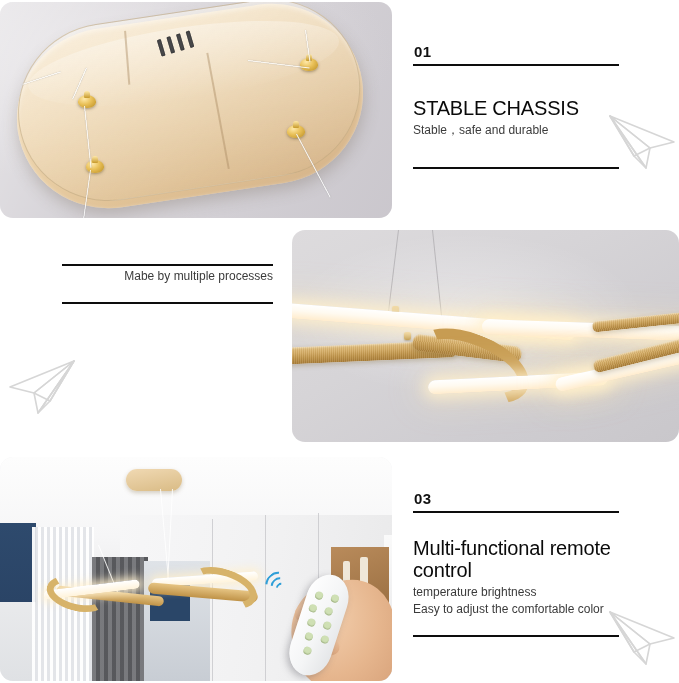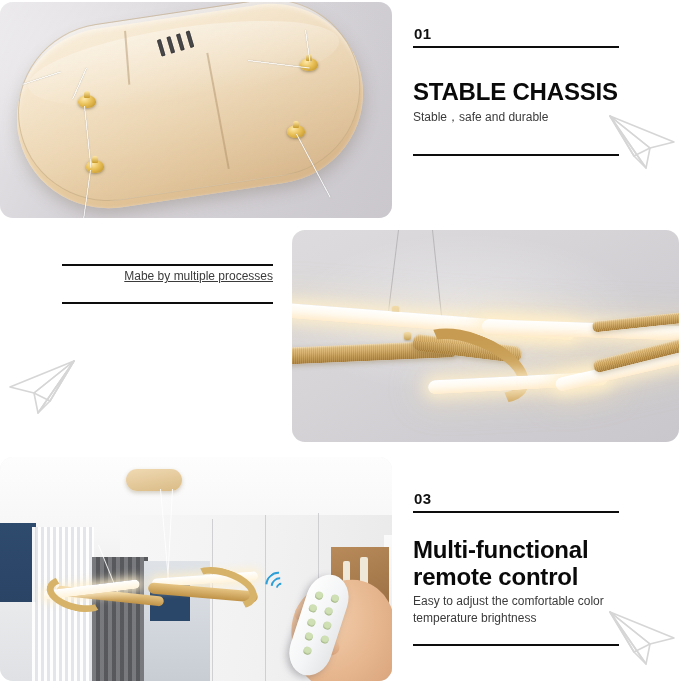--- a/index.html
+++ b/index.html
@@ -224,50 +224,50 @@
     transform: rotate(-42deg);
   }
   .wifi i{
     position:absolute; border:2.5px solid #2f9fd8; border-bottom-color:transparent;
     border-left-color:transparent; border-right-color:transparent;
     border-radius:50%;
   }
 
   
   .block { position:absolute; }
-  #block-01 { left:413px; top:22px;  width:206px; }
+  #block-01 { left:413px; top:40px;  width:206px; }
   #block-02 { left:62px;  top:264px; width:211px; }
   #block-03 { left:413px; top:487px; width:206px; }
 
   .num-row{ position:relative; height:24px; }
   .num{
     font-size:15px; font-weight:700; color:#111; letter-spacing:.5px;
     line-height:20px; position:absolute; bottom:2px;
   }
   .block.left  .num{ left:1px; }
   .block.right .num{ right:1px; }
   .rule{ height:0; border-top:2.2px solid #0d0d0d; width:100%; }
   .rule.bottom{ border-top:2.2px solid #0d0d0d; }
 
   .heading{
-    font-size:24px; font-weight:700; color:#0a0a0a;
+    font-size:20px; font-weight:400; color:#0a0a0a;
     line-height:1.12; letter-spacing:-.2px;
   }
   .sub{
     font-size:12px; font-weight:400; color:#3b3b3b; line-height:1.22;
   }
   .block.left  .heading, .block.left  .sub { text-align:left; }
   .block.right .heading, .block.right .sub { text-align:right; }
 
   #block-01 .heading{ margin-top:31px; }
   #block-01 .sub    { margin-top:4px; }
   #block-01 .rule.bottom{ margin-top:29px; }
 
   #block-02 .heading{ margin-top:17px; }
-  #block-02 .sub    { margin-top:3px;text-decoration:underline; }
+  #block-02 .sub    { margin-top:3px; }
   #block-02 .rule.bottom{ margin-top:18px; }
 
   #block-03 .heading{ margin-top:24px; }
   #block-03 .sub    { margin-top:3px; }
   #block-03 .rule.bottom{ margin-top:18px; }
 
   
   .plane{ position:absolute; width:72px; height:62px; }
   #plane-01{ left:606px; top:112px; }
   #plane-02{ left:6px;   top:357px; transform: scaleX(-1); }
@@ -407,22 +407,22 @@
     <div class="sub">Mabe by multiple processes</div>
     <div class="rule bottom"></div>
   </div>
 
   <div class="block left" id="block-03">
     <div class="num-row">
       <span class="num">03</span>
     </div>
     <div class="rule"></div>
     <div class="heading">Multi-functional remote control</div>
+    <div class="sub">temperature brightness</div>
     <div class="sub">Easy to adjust the comfortable color</div>
-    <div class="sub">temperature brightness</div>
     <div class="rule bottom"></div>
   </div>
 
   <div class="plane" id="plane-01">
     <svg viewBox="0 0 72 62" fill="none" stroke="#d6d6d6" stroke-width="1.6" stroke-linejoin="round">
       <path d="M4 4 L68 30 L44 36 Z"></path>
       <path d="M4 4 L44 36 L40 56 Z"></path>
       <path d="M4 4 L40 56 L28 44 Z"></path>
       <path d="M4 4 L28 44 L44 36"></path>
     </svg>

